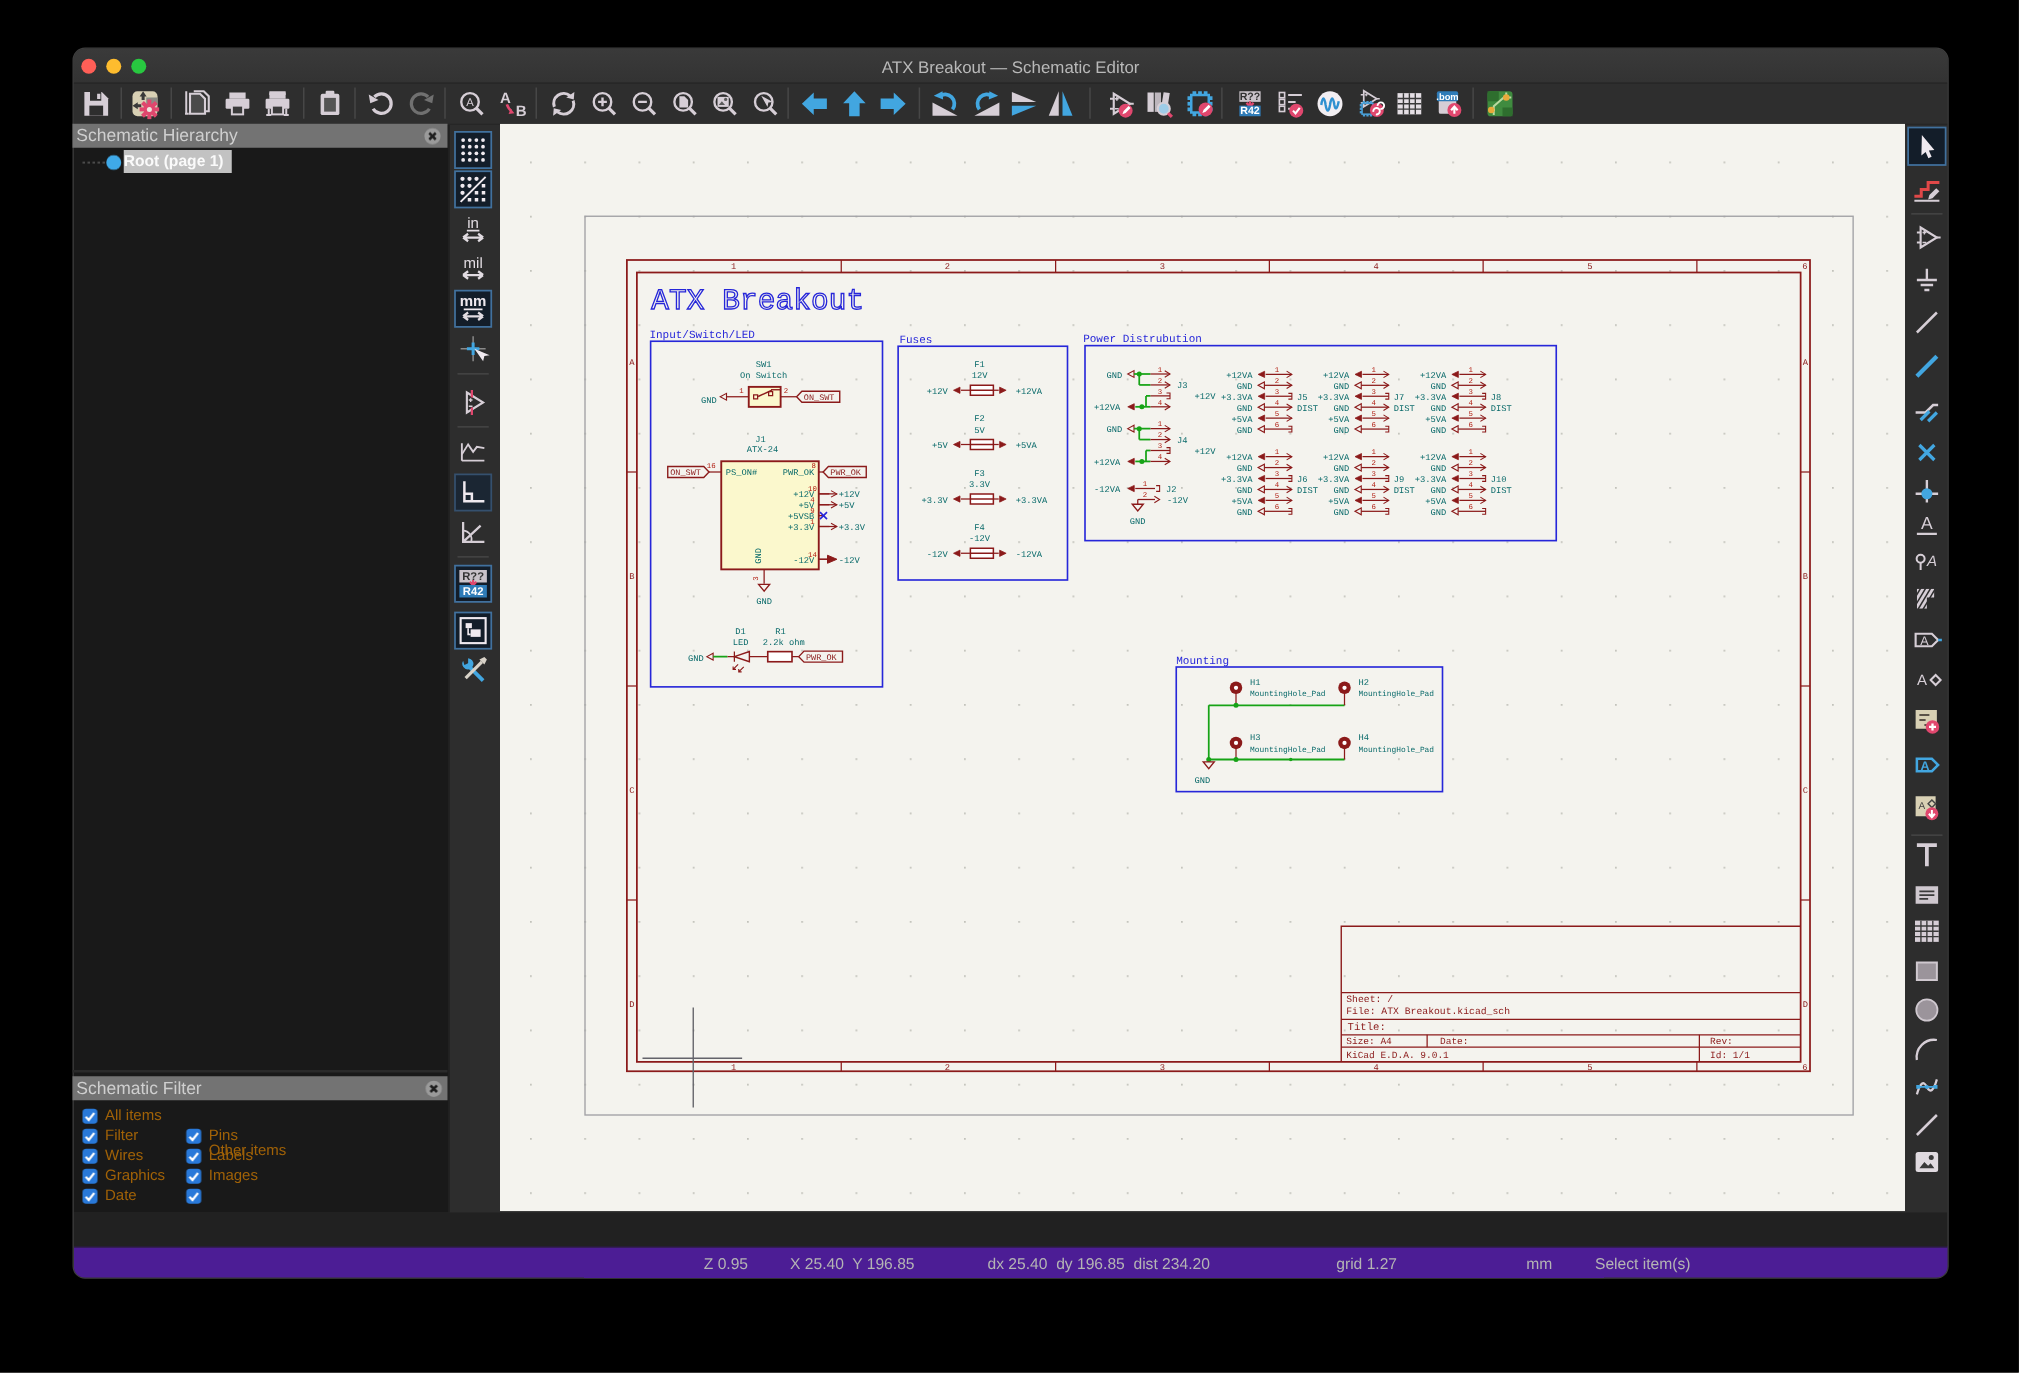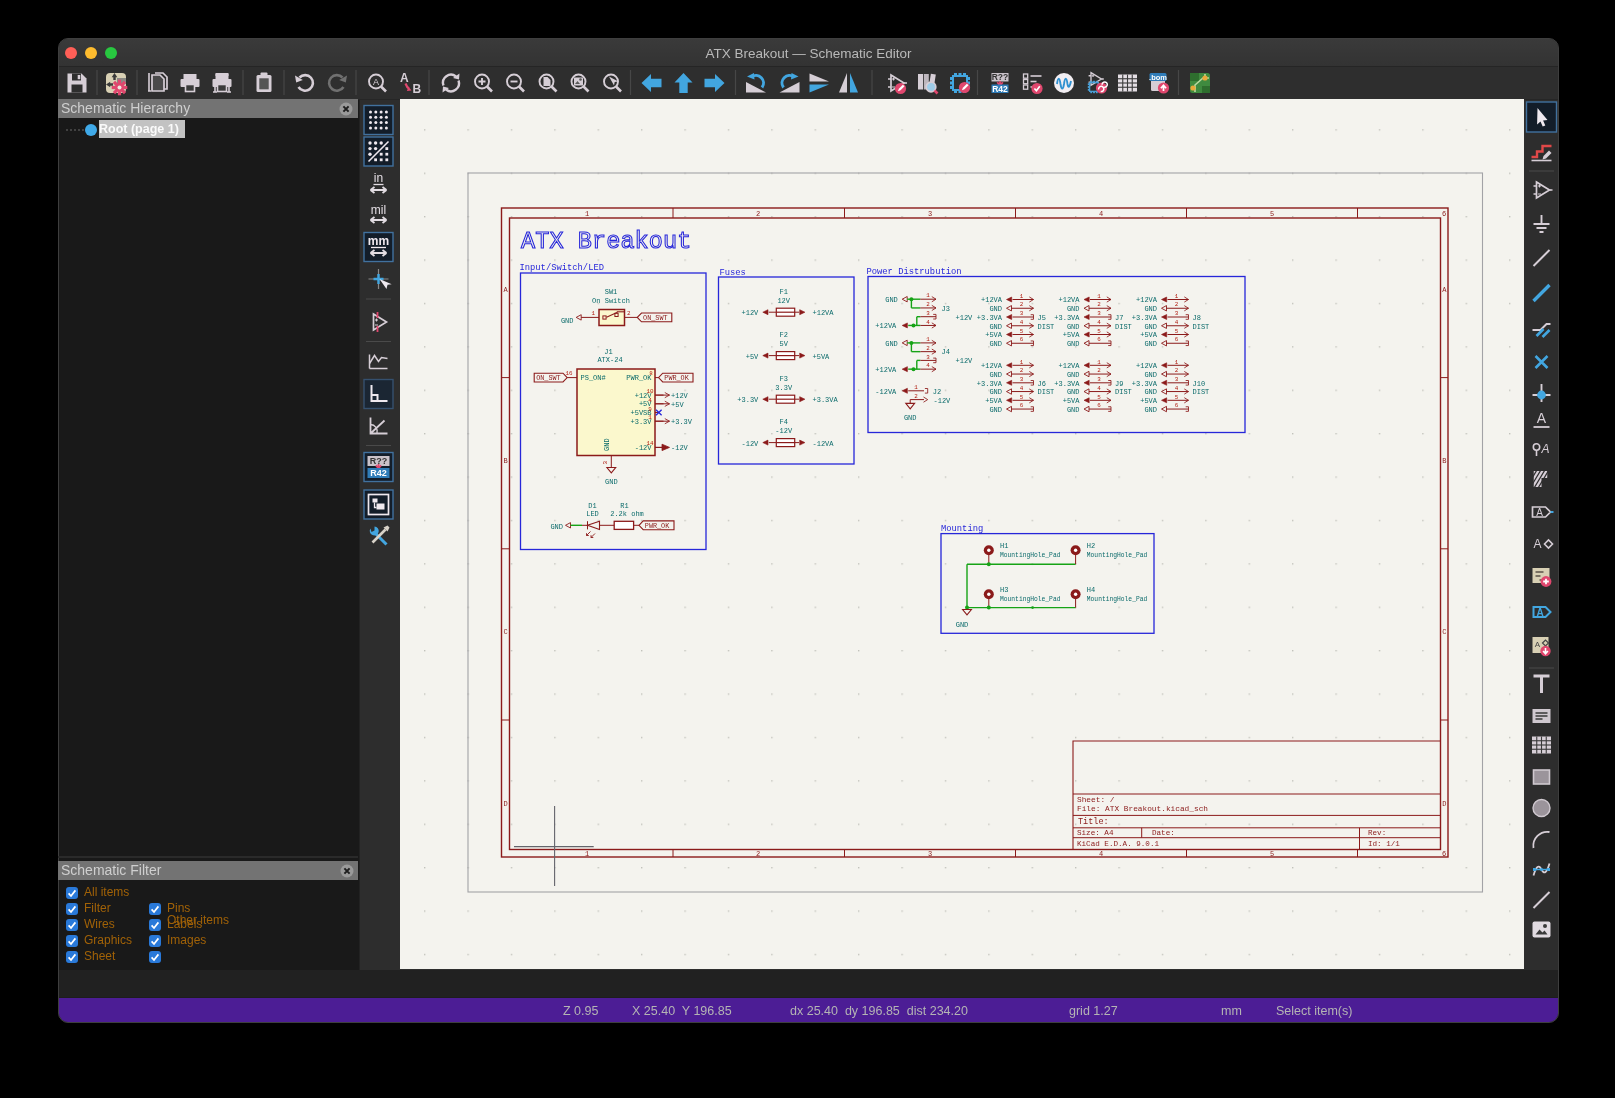--- a/index.html
+++ b/index.html
@@ -1053,17 +1053,17 @@
 <div class="cklabel" style="left:84px;top:933.3px">Graphics</div>
 <div style="position:absolute;left:149px;top:934.8px;width:12px;height:12px;background:#2979d9;border-radius:3px"></div>
 <svg style="position:absolute;left:149px;top:934.8px" width="12" height="12">
     <path d="M2.6,6.4 l2.4,2.6 4.4,-5.6" stroke="#fff" stroke-width="1.7" fill="none"></path>
   </svg>
 <div class="cklabel" style="left:167px;top:933.3px">Images</div>
 <div style="position:absolute;left:66px;top:950.8px;width:12px;height:12px;background:#2979d9;border-radius:3px"></div>
 <svg style="position:absolute;left:66px;top:950.8px" width="12" height="12">
     <path d="M2.6,6.4 l2.4,2.6 4.4,-5.6" stroke="#fff" stroke-width="1.7" fill="none"></path>
   </svg>
-<div class="cklabel" style="left:84px;top:949.3px">Sheet</div>
+<div class="cklabel" style="left:84px;top:949.3px">Date</div>
 <div style="position:absolute;left:149px;top:950.8px;width:12px;height:12px;background:#2979d9;border-radius:3px"></div>
 <svg style="position:absolute;left:149px;top:950.8px" width="12" height="12">
     <path d="M2.6,6.4 l2.4,2.6 4.4,-5.6" stroke="#fff" stroke-width="1.7" fill="none"></path>
   </svg>
 <div class="cklabel" style="left:167px;top:913px">Other items</div>
 </body></html>

